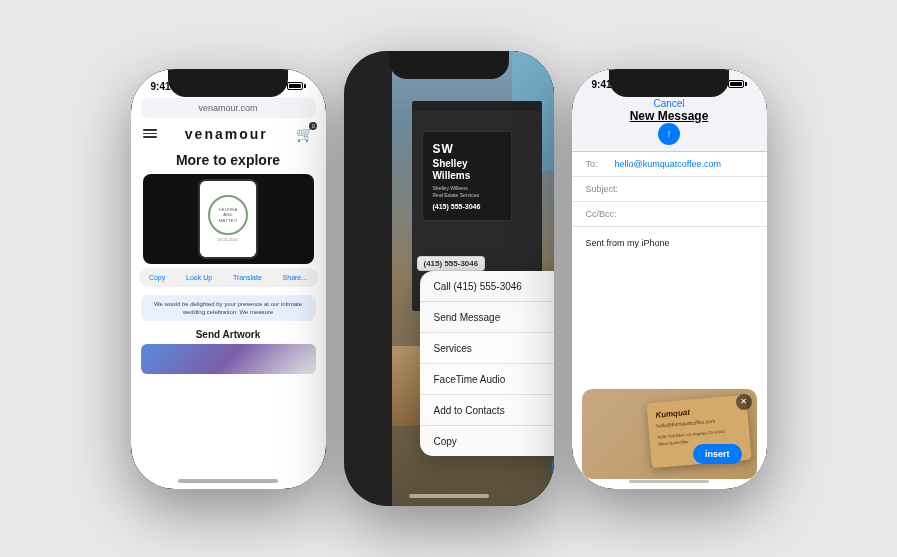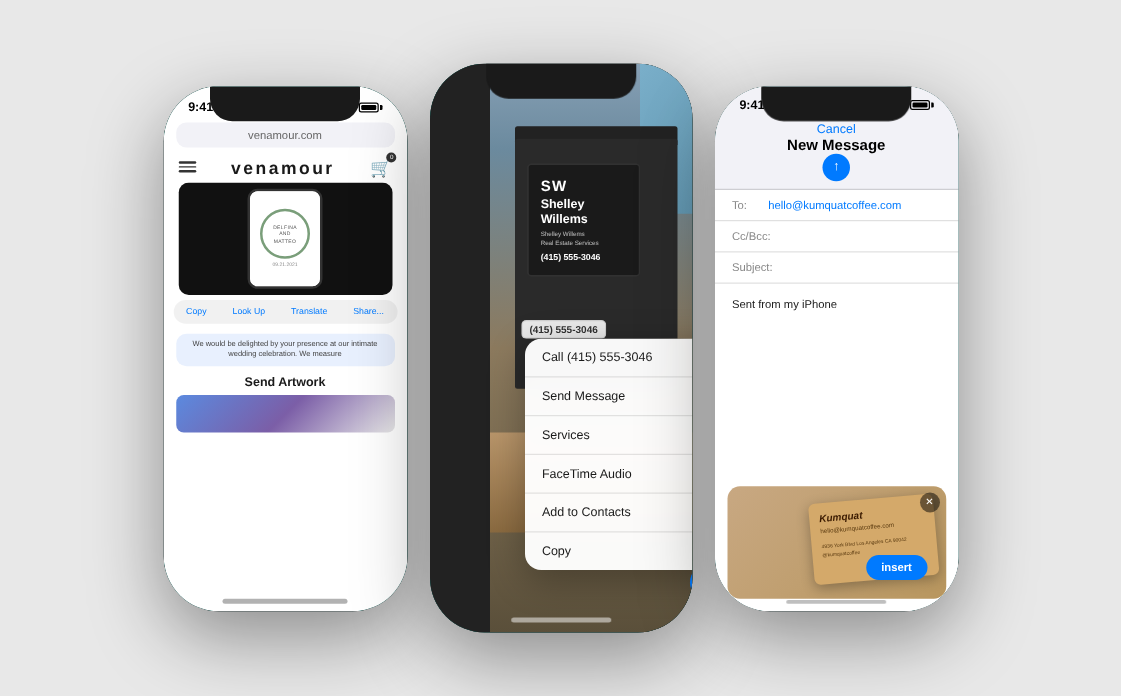--- a/index.html
+++ b/index.html
@@ -437,20 +437,21 @@
       flex-direction: column;
     }
     .cancel-btn {
       font-size: 10px;
       color: #007aff;
     }
     .new-message-title {
       font-size: 12px;
       font-weight: 600;
       color: #000;
+      text-decoration: underline;
     }
     .send-btn {
       width: 22px;
       height: 22px;
       background: #007aff;
       border-radius: 50%;
       display: flex;
       align-items: center;
       justify-content: center;
       font-size: 10px;
@@ -642,20 +643,21 @@
           <div class="hamburger-line"></div>
         </div>
         <div class="site-logo">venamour</div>
         <div class="cart-icon">
           🛒
           <div class="cart-badge">0</div>
         </div>
       </div>
 
       <div class="phone1-content">
+        <div class="explore-title">More to explore</div>
 
         <div class="phone-mockup-container">
           <div class="inner-phone-mock">
             <div class="wreath-img">
               <div class="wreath-circle">
                 <div class="wreath-text">DELFINA<br>AND<br>MATTEO</div>
               </div>
               <div class="date-text">09.21.2021</div>
             </div>
           </div>
@@ -769,24 +771,24 @@
         <span class="new-message-title">New Message</span>
         <div class="send-btn">↑</div>
       </div>
 
       <div class="mail-compose-area">
         <div class="mail-field">
           <span class="mail-field-label">To:</span>
           <span class="mail-field-value">hello@kumquatcoffee.com</span>
         </div>
         <div class="mail-field">
+          <span class="mail-field-label">Subject:</span>
+        </div>
+        <div class="mail-field">
           <span class="mail-field-label">Cc/Bcc:</span>
-        </div>
-        <div class="mail-field">
-          <span class="mail-field-label">Subject:</span>
         </div>
 
         <div class="mail-body">
           <p class="mail-body-text">Sent from my iPhone</p>
         </div>
 
         <div class="business-card-area">
           <div class="business-card">
             <div class="bc-logo">Kumquat</div>
             <div class="bc-email">hello@kumquatcoffee.com</div>

